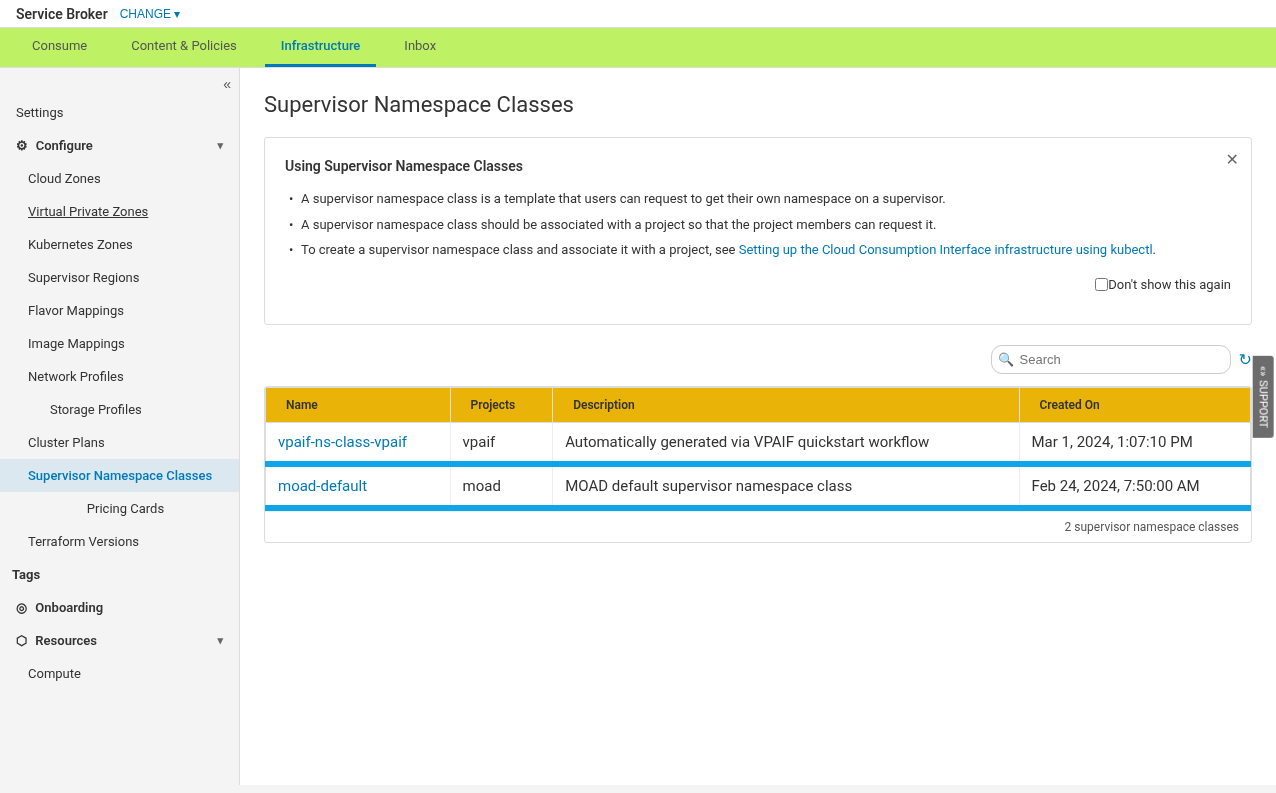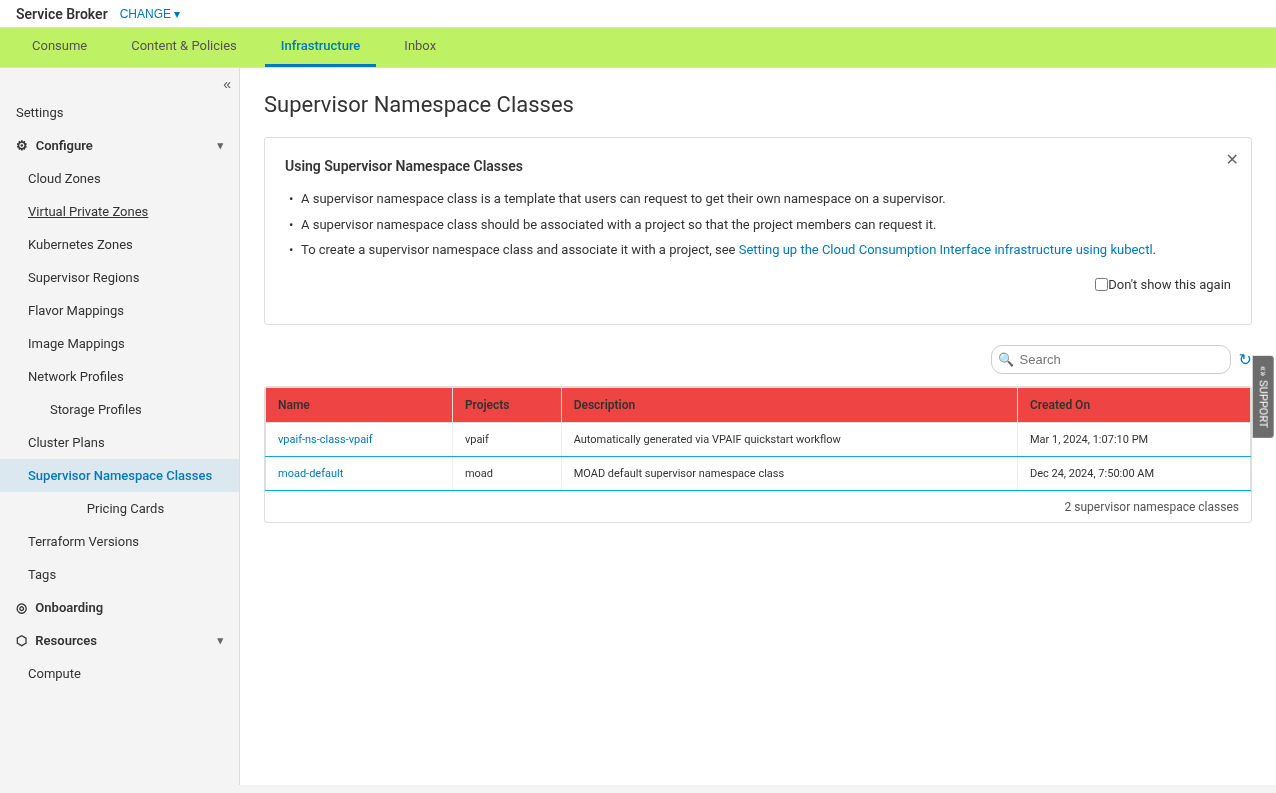--- a/index.html
+++ b/index.html
@@ -88,28 +88,28 @@
       font-size: 13px; color: #333; outline: none;
     }
     .refresh-btn {
       background: none; border: none; cursor: pointer; color: #0079b8; font-size: 16px;
       display: flex; align-items: center;
     }
 
     
     .data-table { width: 100%; border-collapse: collapse; border: 1px solid #ddd; }
     .data-table th {
-      background: #ef4444; text-align: left; padding: 10px 12px;
+      background: #eab308; text-align: left; padding: 10px 20px;
       font-size: 12px; font-weight: 600; color: #333; border-bottom: 1px solid #ddd;
       border-right: 1px solid #ddd;
     }
     .data-table th:last-child { border-right: none; }
     .data-table td {
-      padding: 10px 12px; font-size: 11px; color: #333;
-      border-bottom: 1px solid #0ea5e9; border-right: 1px solid #eee;
+      padding: 10px 12px; font-size: 15px; color: #333;
+      border-bottom: 6px solid #0ea5e9; border-right: 1px solid #eee;
       vertical-align: middle;
     }
     .data-table td:last-child { border-right: none; }
     .data-table td a { color: #0079b8; text-decoration: none; }
 
     .table-footer {
       display: flex; align-items: center; justify-content: flex-end;
       padding: 8px 12px; font-size: 12px; color: #555;
       border-top: 1px solid #eee;
     }
@@ -186,21 +186,21 @@
     </div>
     <div class="sidebar-item active" style="padding-left: 28px;">
       <span>Supervisor Namespace Classes</span>
     </div>
     <div class="sidebar-item" style="padding-left: 28px; justify-content: center;">
       <span>Pricing Cards</span>
     </div>
     <div class="sidebar-item" style="padding-left: 28px;">
       <span>Terraform Versions</span>
     </div>
-    <div class="sidebar-item" style="padding-left: 28px;">
+    <div class="sidebar-item" style="padding-left: 12px; font-weight: bold;">
       <span>Tags</span>
     </div>
 
     <div class="sidebar-group">
       <span style="display:flex;align-items:center;gap:8px;">
         <span>◎</span>
         <span style="font-weight:600;">Onboarding</span>
       </span>
     </div>
 
@@ -255,21 +255,21 @@
           <tr>
             <td><a href="#">vpaif-ns-class-vpaif</a></td>
             <td>vpaif</td>
             <td>Automatically generated via VPAIF quickstart workflow</td>
             <td>Mar 1, 2024, 1:07:10 PM</td>
           </tr>
           <tr>
             <td><a href="#">moad-default</a></td>
             <td>moad</td>
             <td>MOAD default supervisor namespace class</td>
-            <td>Dec 24, 2024, 7:50:00 AM</td>
+            <td>Feb 24, 2024, 7:50:00 AM</td>
           </tr>
         </tbody>
       </table>
       <div class="table-footer">
         <span>2 supervisor namespace classes</span>
       </div>
     </div>
   </div>
 </div>
 

